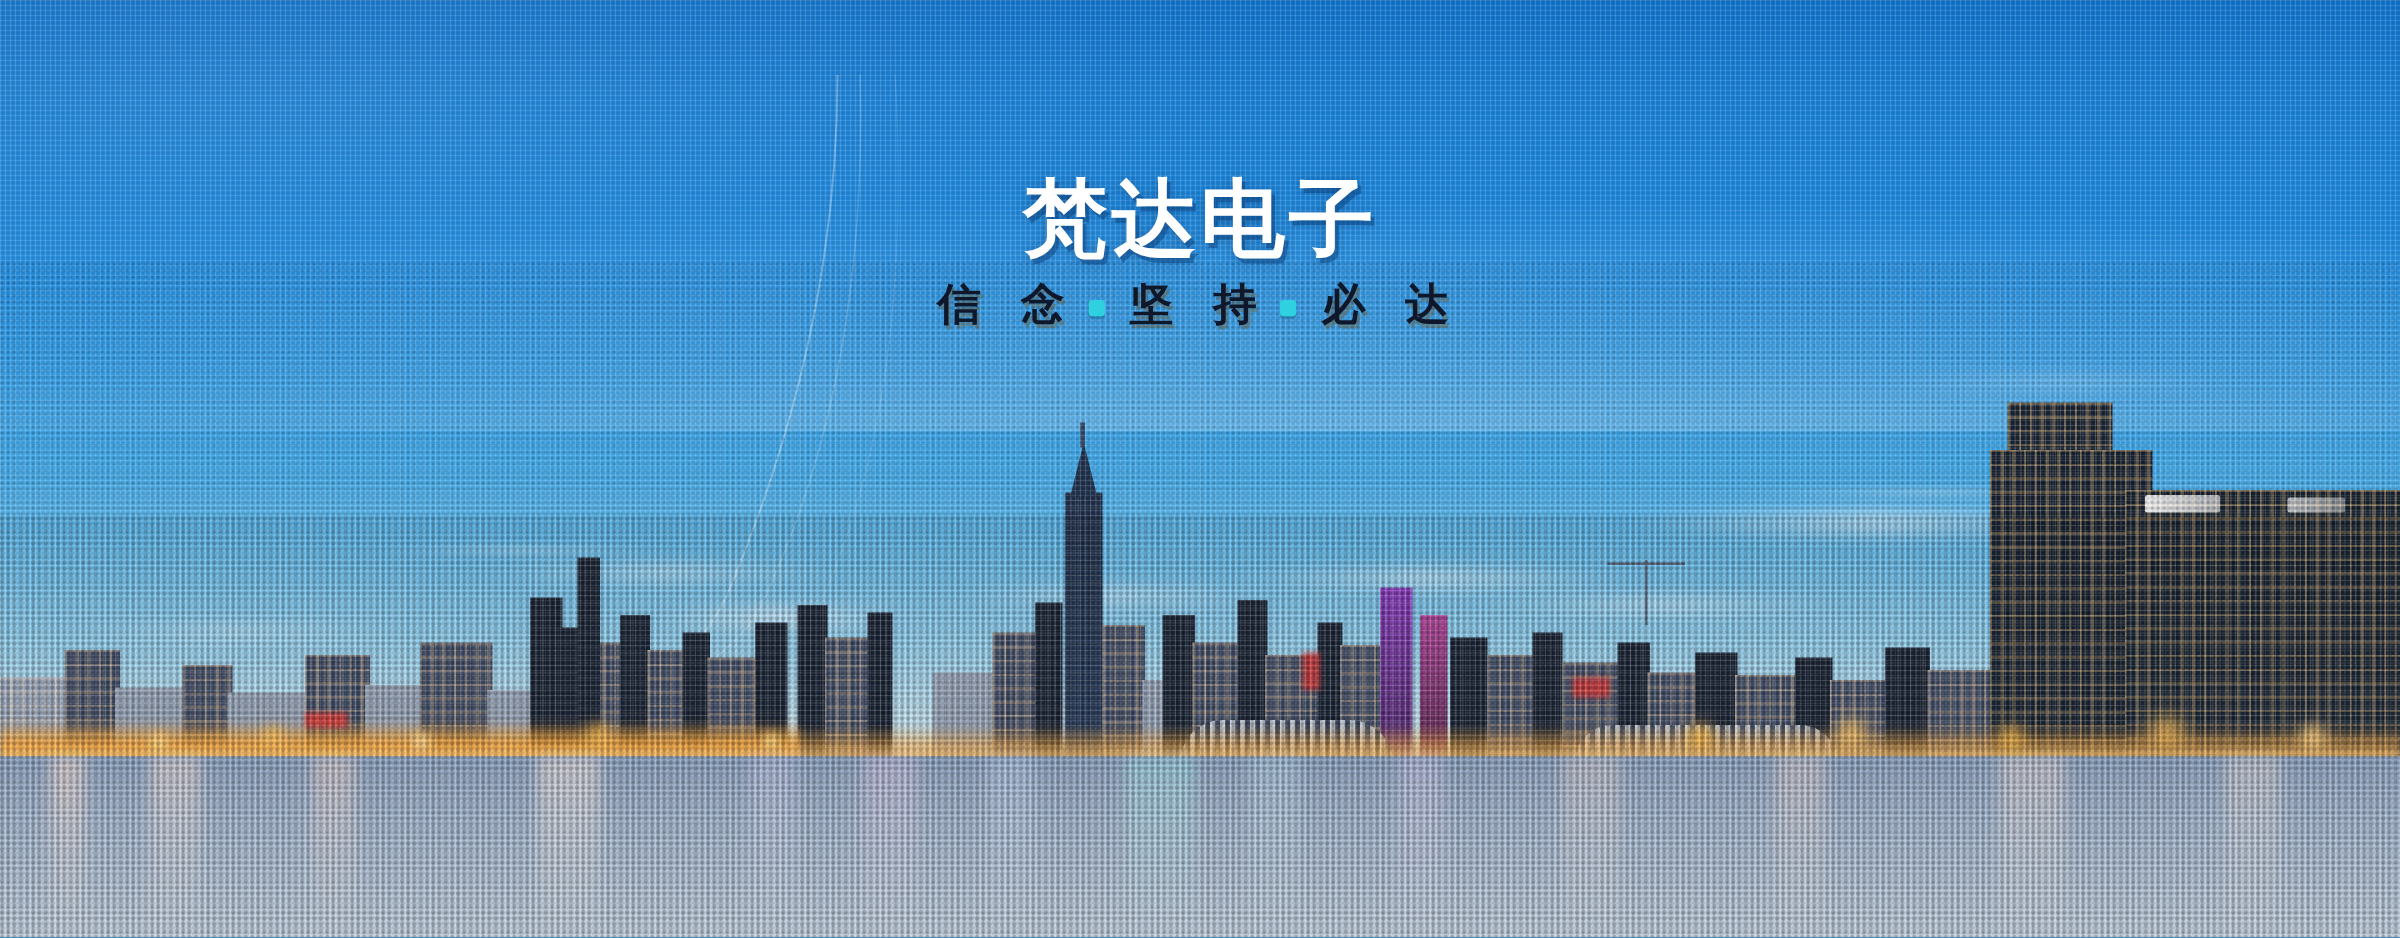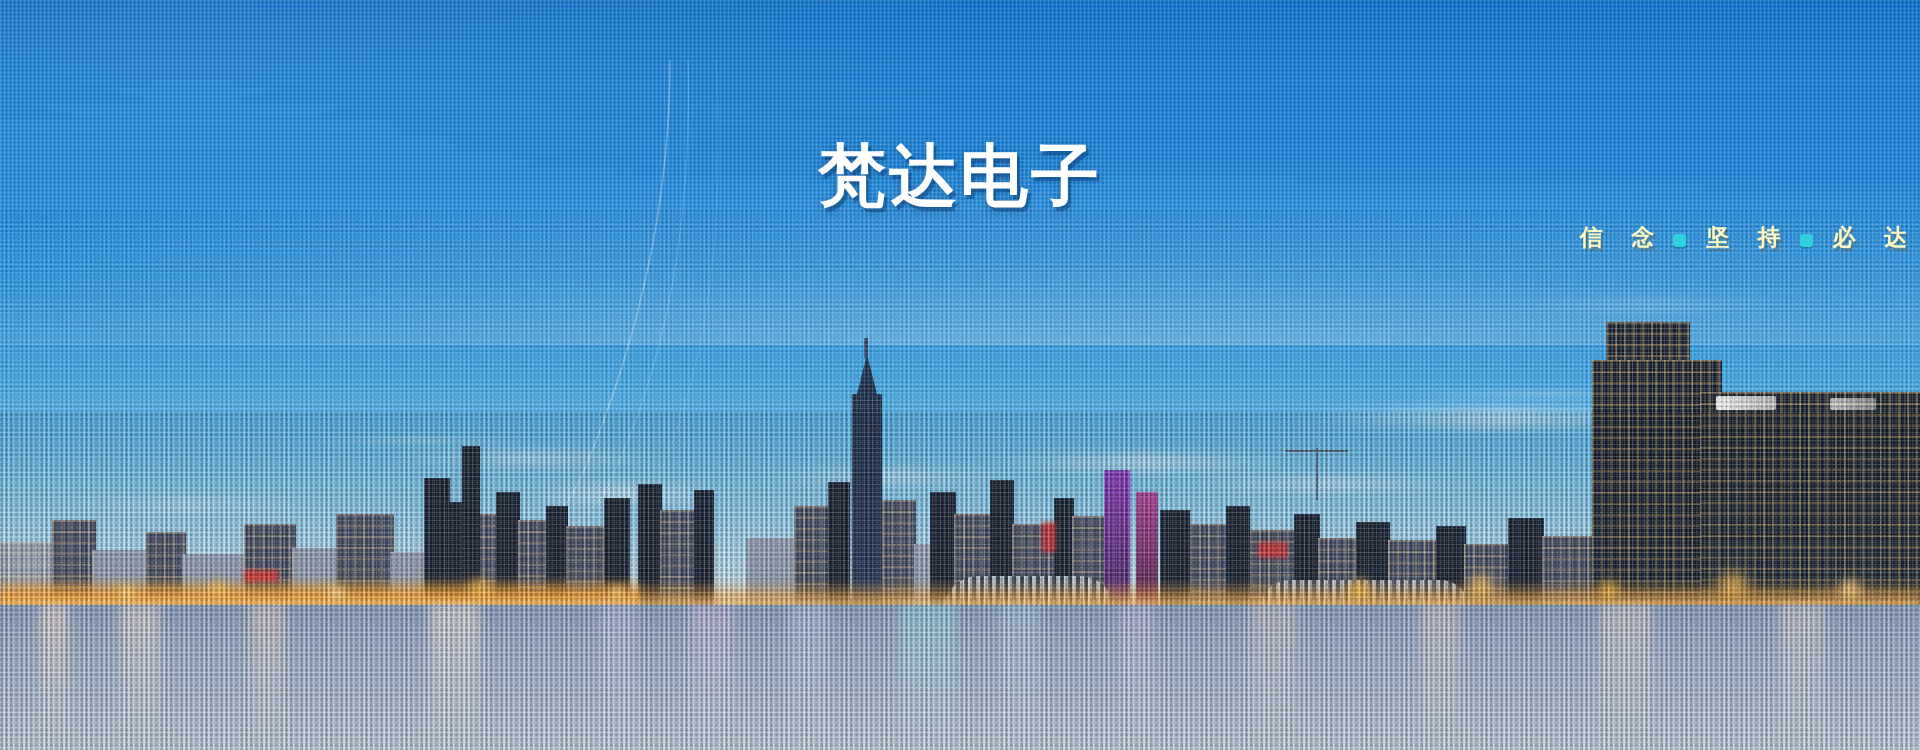--- a/index.html
+++ b/index.html
@@ -123,25 +123,25 @@
   }
   .hero-title{
     margin:0;
     font-size:68px;line-height:1.05;font-weight:bold;
     color:#ffffff;
     letter-spacing:3px;
     text-shadow:3px 4px 0 rgba(8,60,120,.45), 0 2px 10px rgba(4,40,90,.35);
   }
   .hero-sub{
     margin:14px 0 0 0;
-    font-size:23px;line-height:1.1;font-weight:bold;
-    color:#fef9c3;
+    font-size:35px;line-height:1.1;font-weight:bold;
+    color:#0f172a;
     letter-spacing:11px;
     text-shadow:2px 3px 0 rgba(120,70,0,.32);
-    display:flex;justify-content:flex-end;align-items:center;gap:0;
+    display:flex;justify-content:center;align-items:center;gap:0;
   }
   .sub-word{padding:0 2px;}
   .sub-dot{
     display:inline-block;width:13px;height:13px;border-radius:3px;
     background:#2fd0e0;margin:0 18px 0 6px;flex:0 0 auto;
     box-shadow:0 2px 0 rgba(10,80,100,.35);
     position:relative;top:2px;
   }
   .hero-en{
     margin:16px 0 0 0;

